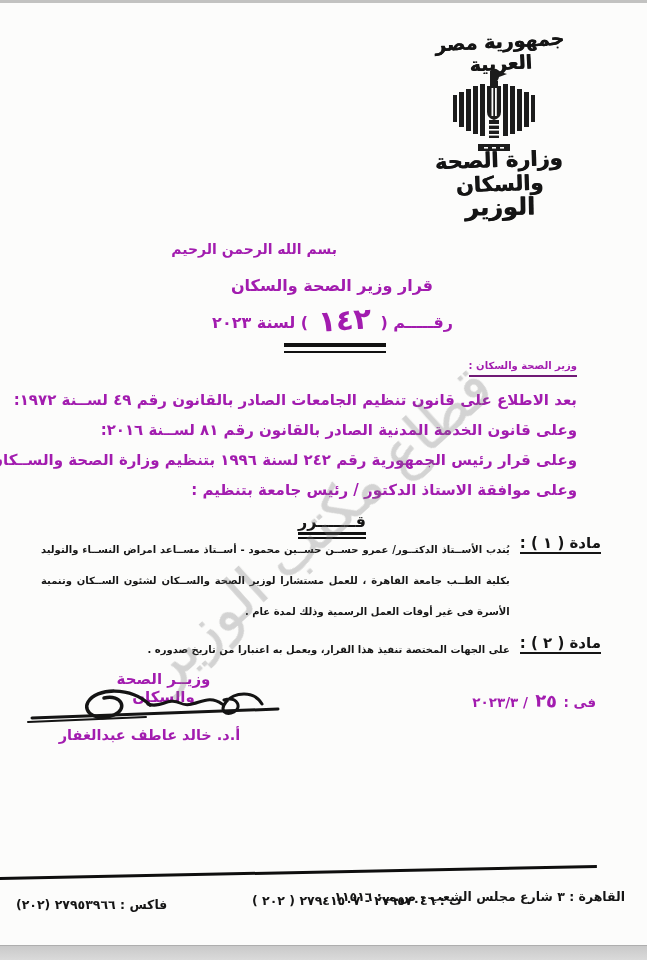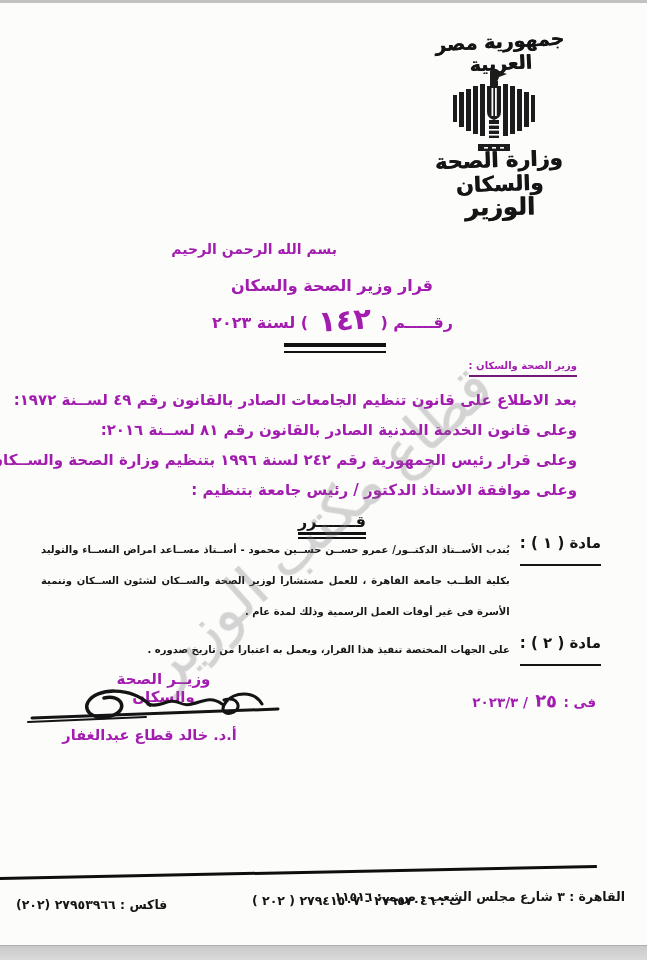--- a/index.html
+++ b/index.html
@@ -40,21 +40,21 @@
   .c0 { top:391px; } .c1 { top:421px;margin-left:32px; } .c2 { top:451px; } .c3 { top:481px; }
 
   .decided-wrap { top:502px; left:276px; width:112px; text-align:center; }
   .decided-outer { display:inline-block; border-bottom:2px solid #111; padding-bottom:2px; }
   .decided-word  { display:inline-block; font-size:16px; font-weight:bold;
                    border-bottom:3px solid #111; padding-bottom:1px;margin-top:10px; }
 
   .article { right:46px; width:560px; display:flex; align-items:flex-start; }
   .a1 { top:534px; } .a2 { top:634px; }
   .article-label { font-size:15px; font-weight:bold; white-space:nowrap;
-                   border-bottom:2px solid #151515; padding-bottom:12px; margin-left:10px; }
+                   border-bottom:2px solid #151515; padding-bottom:0; margin-left:10px; }
   .article-text  { font-size:10px; font-weight:bold; line-height:31px;
                    text-align:justify; flex:1; }
   .a2 .article-text { white-space:nowrap; text-align:right; }
 
   .sig-title { top:670px; left:86px;  width:155px; font-size:15px; }
   .sig-svg   { top:682px; left:26px; }
   .sig-name  { top:727px; left:52px;  width:195px; font-size:14.5px; }
 
   .date-line { top:690px; left:446px; width:150px; font-size:13.5px; white-space:nowrap; }
   .date-day  { display:inline-block; font-size:18px; transform:rotate(3deg); padding:0 2px; }
@@ -164,21 +164,21 @@
   <svg class="abs sig-svg" width="314" height="50" viewBox="0 0 314 50" aria-hidden="true">
     <g stroke="#141414" fill="none" stroke-linecap="round">
       <path d="M236 22 C 228 8 208 10 200 20 C 193 29 200 34 208 30 C 216 26 212 14 198 18
                M196 22 C 180 10 168 28 154 21 C 142 15 134 27 122 22" stroke-width="3"></path>
       <path d="M124 23 C 104 4 70 6 62 20 C 56 31 72 40 88 33 C 102 27 96 12 78 16" stroke-width="3.5"></path>
       <line x1="6" y1="36" x2="252" y2="27" stroke-width="3"></line>
       <line x1="2" y1="40" x2="120" y2="35" stroke-width="2"></line>
     </g>
   </svg>
 
-  <div class="abs ink center sig-name">أ.د. خالد قطاع عبدالغفار</div>
+  <div class="abs ink center sig-name">أ.د. خالد عاطف عبدالغفار</div>
 
   <div class="abs calli watermark">قطاع مكتب الوزير</div>
 
   <div class="abs footer-rule"></div>
   <div class="abs footer-item f-address">القاهرة : ٣ شارع مجلس الشعب - ص.ب: ١١٥١٦</div>
   <div class="abs footer-item f-phone">ت : ٢٧٩٥٧٠٤٦ - ٢٧٩٤١٥٠٧ ( ٢٠٢ )</div>
   <div class="abs footer-item f-fax">فاكس : ٢٧٩٥٣٩٦٦ (٢٠٢)</div>
 
   <div class="abs scan-bottom"></div>
 

